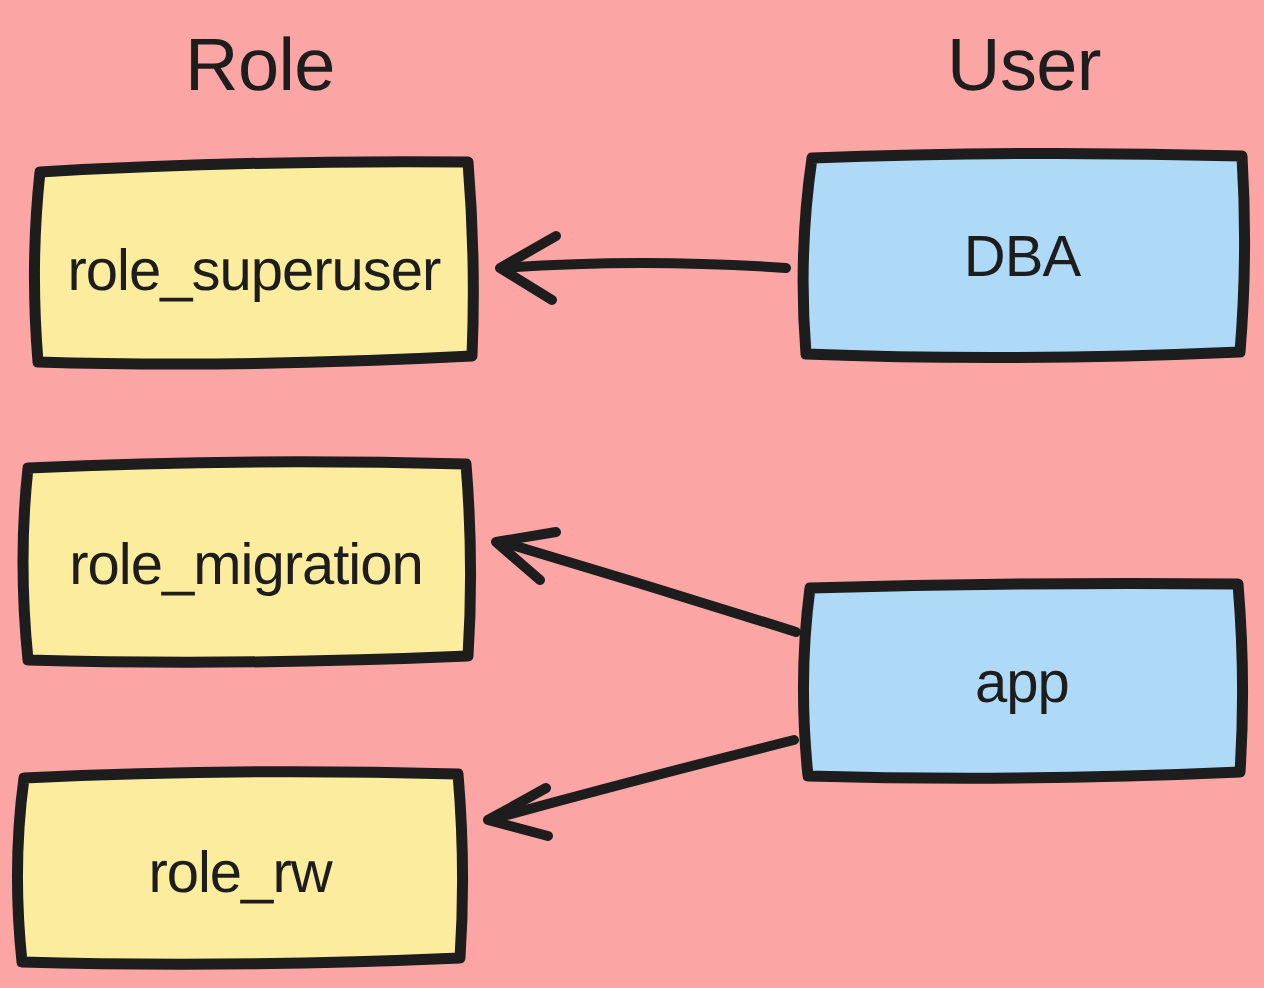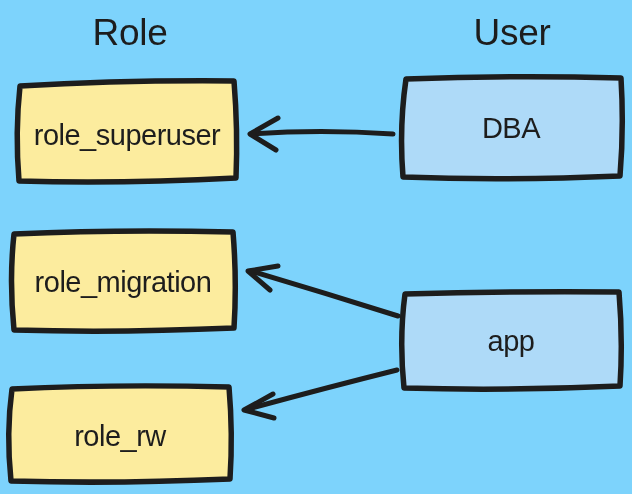--- a/index.html
+++ b/index.html
@@ -4,21 +4,21 @@
 <style>
   html, body {
     margin: 0;
     padding: 0;
     background: #ffffff;
   }
   .canvas {
     position: relative;
     width: 632px;
     height: 494px;
-    background: #7dd3fc;
+    background: #fca5a5;
     font-family: "Liberation Sans", sans-serif;
     overflow: hidden;
   }
   svg { display: block; }
   .col-title {
     font-family: "Liberation Sans", sans-serif;
     font-size: 37px;
     letter-spacing: -0.3px;
     fill: #1d1d1d;
   }

